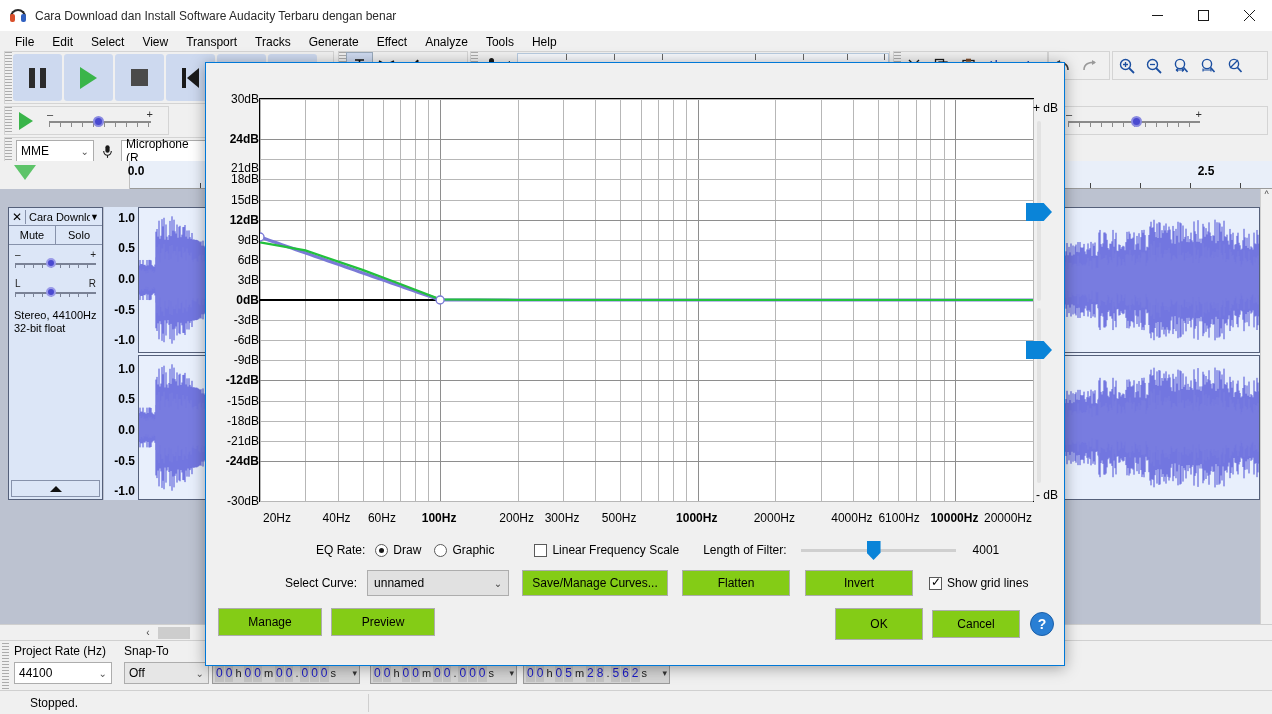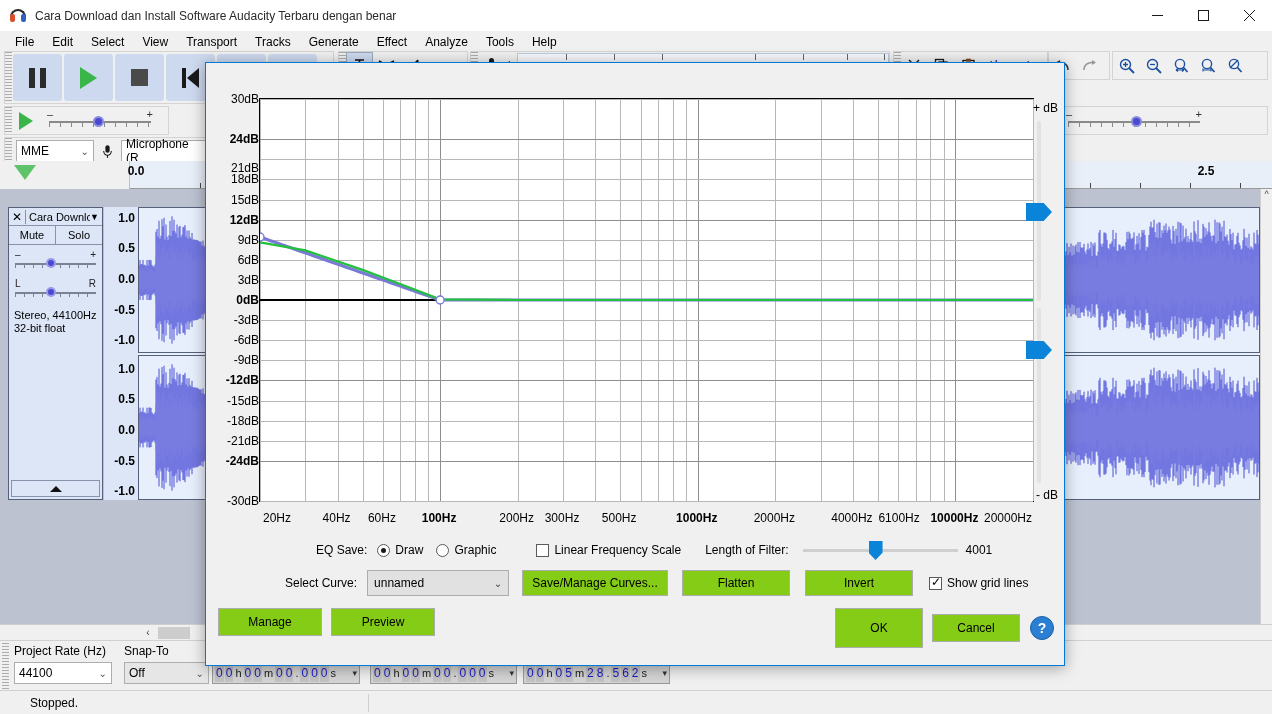--- a/index.html
+++ b/index.html
@@ -839,54 +839,54 @@
         <div class="fl" style="left: 360.203px;">500Hz</div>
         <div class="fl b" style="left: 437.768px;">1000Hz</div>
         <div class="fl" style="left: 515.333px;">2000Hz</div>
         <div class="fl" style="left: 592.899px;">4000Hz</div>
         <div class="fl" style="left: 640.121px;">6100Hz</div>
         <div class="fl b" style="left: 695.435px;">10000Hz</div>
         <div class="fl" style="left: 749px;">20000Hz</div>
       </div>
 
     <div class="eq-row" style="left:110px; top:477px;">
-      <span class="lbl">EQ Save:</span>
+      <span class="lbl">EQ Rate:</span>
       <span class="radio on" style="margin-left:10px;"></span>
       <span class="lbl" style="margin-left:5px;">Draw</span>
       <span class="radio" style="margin-left:13px;"></span>
       <span class="lbl" style="margin-left:5px;">Graphic</span>
 
       <span class="cbox" style="margin-left:40px;"></span>
       <span class="lbl" style="margin-left:5px;">Linear Frequency Scale</span>
 
       <span class="lbl" style="margin-left:24px;">Length of Filter:</span>
       <span class="fslider" style="margin-left:14px;">
         <span class="trk"></span>
         <span class="th" style="left:66px;"></span>
       </span>
-      <span class="lbl" style="margin-left:8px;">4001</span>
+      <span class="lbl" style="margin-left:17px;">4001</span>
     </div>
 
     <div class="eq-row" style="left:79px; top:507px;">
       <span class="lbl">Select Curve:</span>
       <span class="eqselect" style="width:142px;margin-left:10px;">
         <span>unnamed</span>
         <span class="chev">⌄</span>
       </span>
       <span class="eqbtn" style="width:146px;margin-left:13px;">Save/Manage Curves...</span>
       <span class="eqbtn" style="width:108px;margin-left:14px;">Flatten</span>
       <span class="eqbtn" style="width:108px;margin-left:15px;">Invert</span>
       <span class="cbox on" style="margin-left:16px;"></span>
       <span class="lbl" style="margin-left:5px;">Show grid lines</span>
     </div>
 
     <div class="eq-row" style="left:12px; top:545px;">
       <span class="eqbtn" style="width:104px;height:28px;">Manage</span>
       <span class="eqbtn" style="width:104px;height:28px;margin-left:9px;">Preview</span>
     </div>
     <div class="eq-row" style="right:10px; top:545px;">
-      <span class="eqbtn" style="width:88px;height:40px;">OK</span>
+      <span class="eqbtn" style="width:88px;height:32px;">OK</span>
       <span class="eqbtn" style="width:88px;height:28px;margin-left:9px;">Cancel</span>
       <span class="helpbtn" style="margin-left:10px;">?</span>
     </div>
 
   </div>
 </div>
 
 </body></html>

